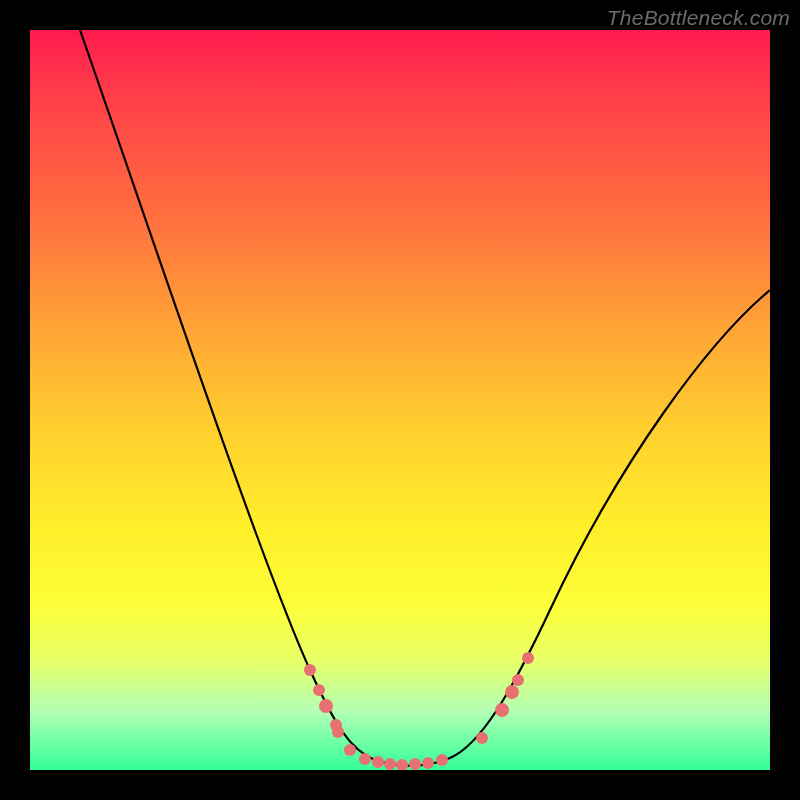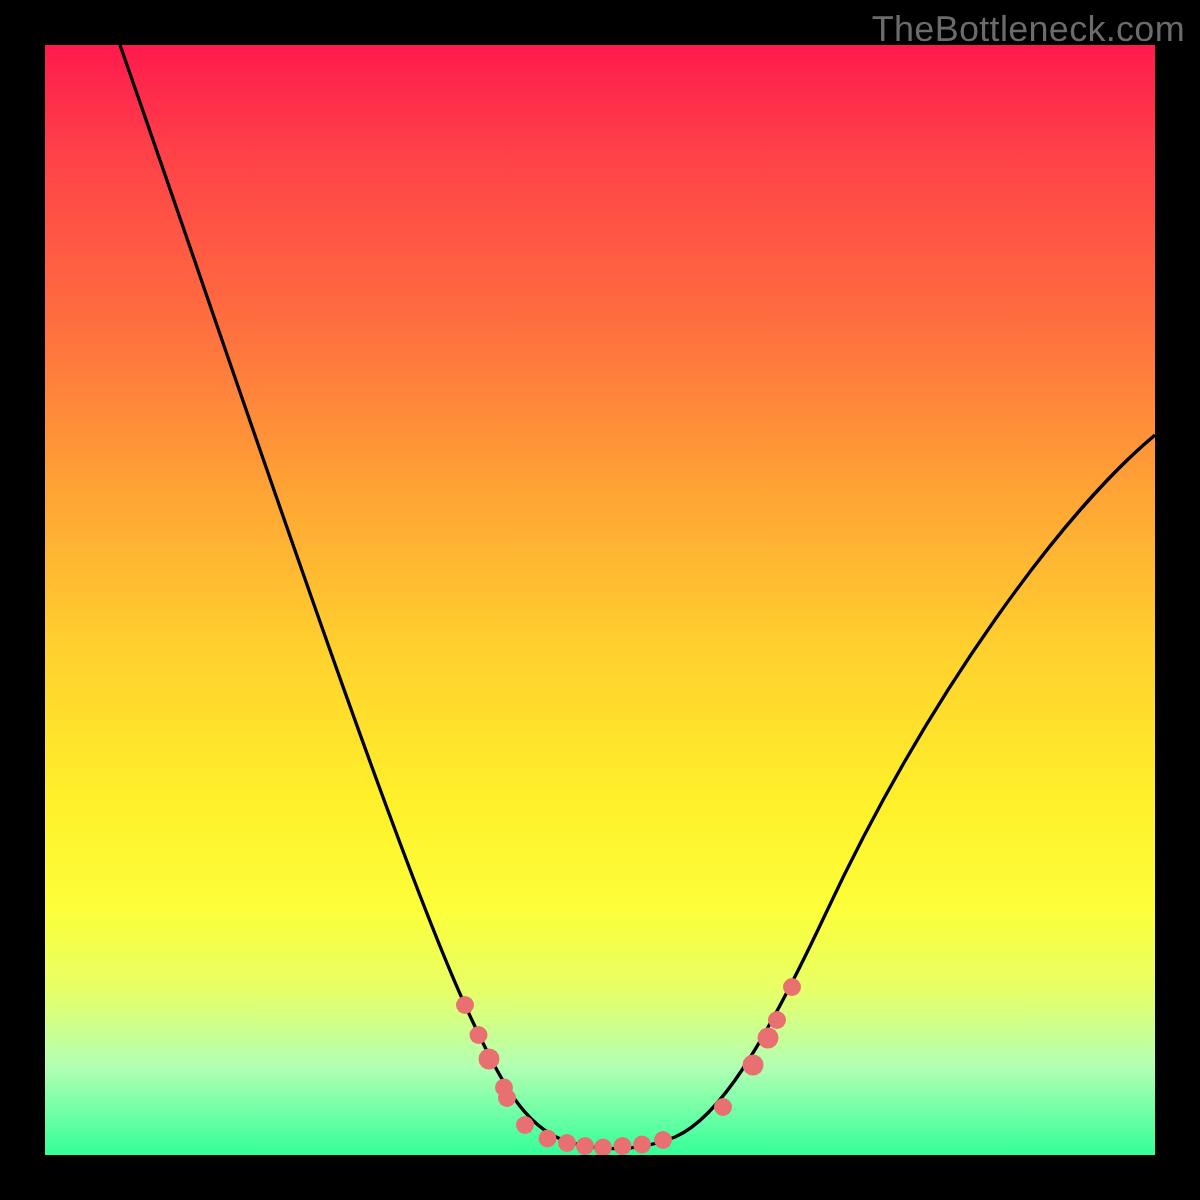--- a/index.html
+++ b/index.html
@@ -27,23 +27,24 @@
       #fcff3a 78%,
       #e8ff66 85%,
       #b3ffb3 92%,
       #33ff99 100%);
   }
   .watermark {
     position: absolute;
     top: 6px;
     right: 10px;
     color: #6b6b6b;
-    font-size: 24px;
+    font-size: 21px;
     font-weight: 500;
     letter-spacing: 0.2px;
+    font-style: italic;
   }
   svg.curve {
     position: absolute;
     left: 0;
     top: 0;
     width: 740px;
     height: 740px;
   }
   .curve-path {
     fill: none;

